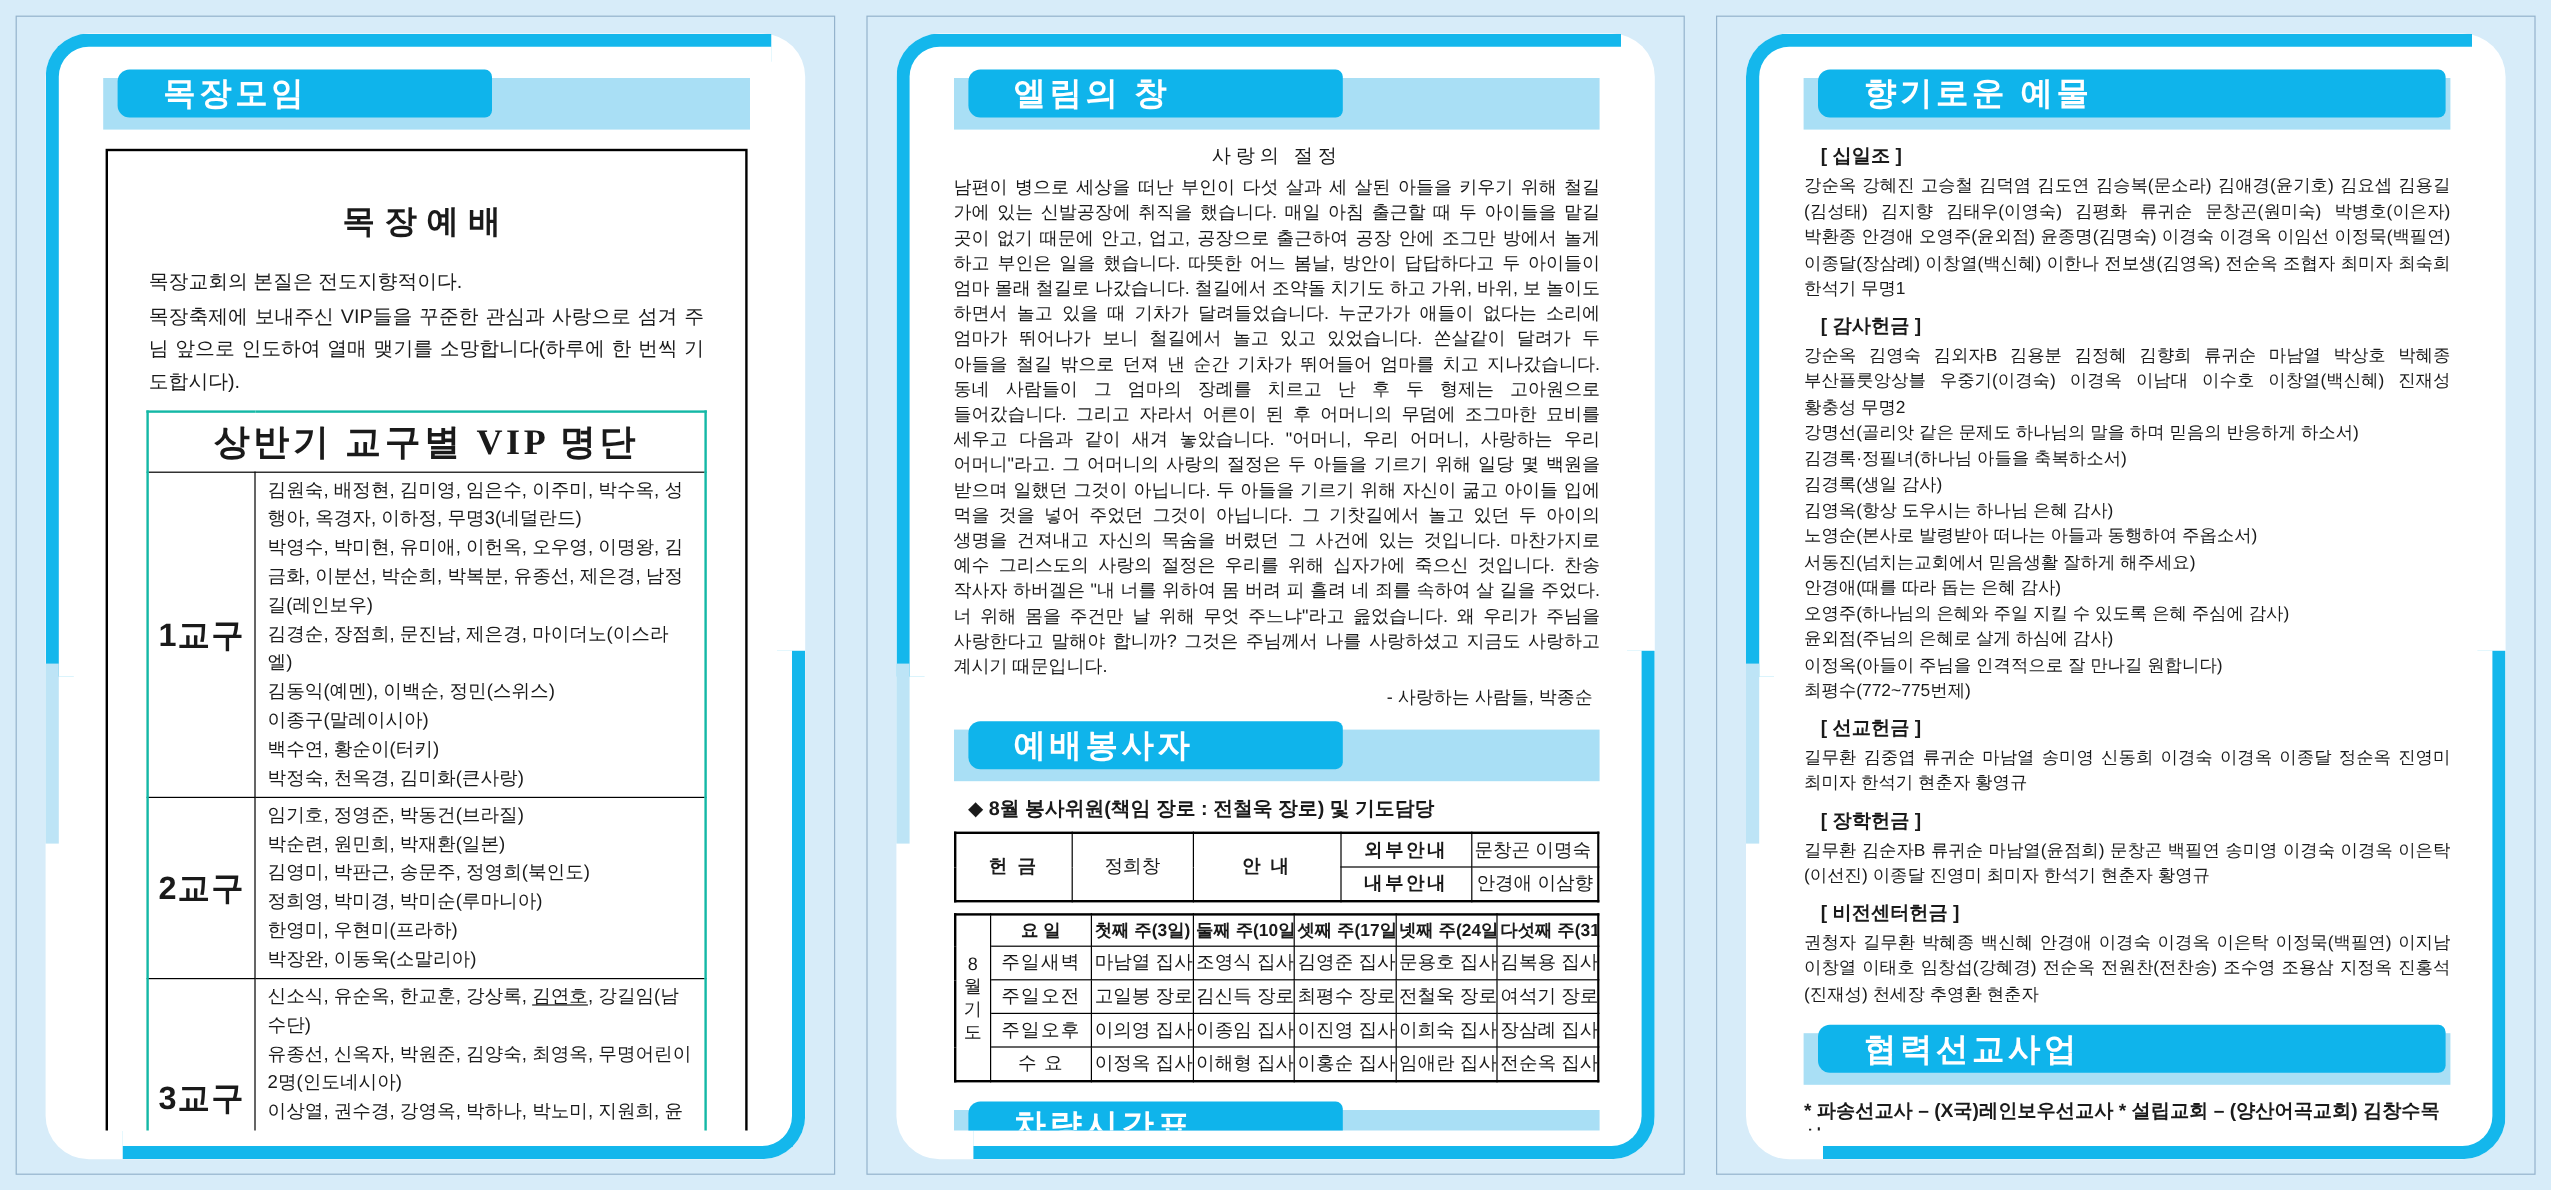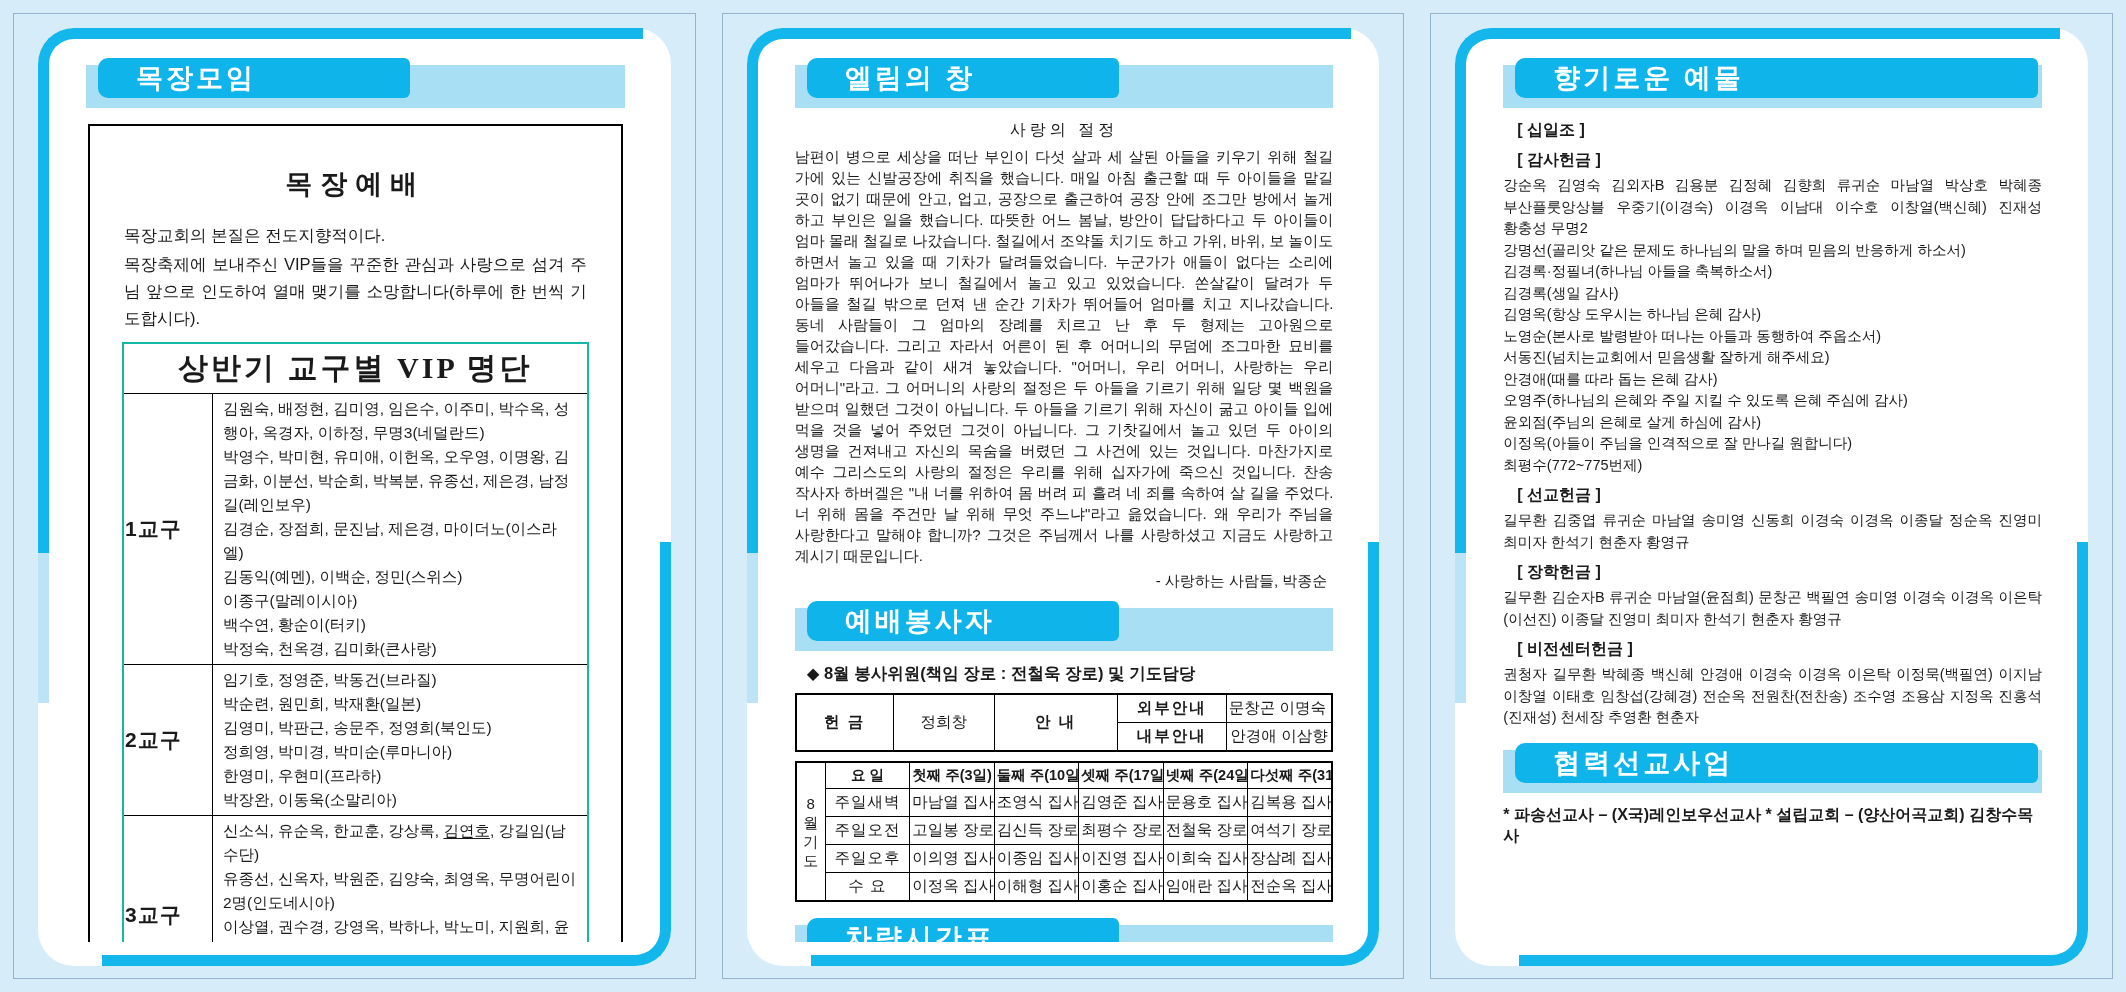--- a/index.html
+++ b/index.html
@@ -28,21 +28,21 @@
   }
   .hdr-bar.wide{right:4px;}
 
   
   .vip-box{border:2px solid #000;padding:14px 32px 10px;margin:16px 2px 0;}
   .vip-title{text-align:center;font-size:27px;font-weight:bold;letter-spacing:8px;margin:26px 0 20px;}
   .intro{font-size:16.5px;line-height:27px;margin:2px 2px;text-align:justify;}
   .vip-table{width:100%;border-collapse:collapse;border:2px solid #14b8a6;margin-top:10px;}
   .vip-table th,.vip-table td{border:1.5px solid #000;}
   .vip-table th{font-family:"Liberation Serif","DejaVu Serif",serif;font-size:30px;font-weight:bold;letter-spacing:3px;padding:4px 2px;}
-  td.district{width:86px;text-align:left;font-size:21px;font-weight:600;letter-spacing:1px;}
+  td.district{width:86px;text-align:center;font-size:27px;font-weight:600;letter-spacing:1px;}
   td.names{padding:3px 10px;font-size:15.5px;line-height:24px;}
 
   
   .essay-title{text-align:center;font-size:16px;letter-spacing:4px;margin:6px 0 5px;}
   .essay-body{font-size:15px;line-height:21px;text-align:justify;margin:0;word-break:keep-all;}
   .essay-sig{text-align:right;font-size:15px;margin:6px 6px 10px 0;}
   .caption{font-weight:bold;font-size:16.5px;margin:10px 12px 8px;}
   .serve-table,.prayer-table{width:100%;border-collapse:collapse;border:2px solid #000;font-size:15.5px;table-layout:fixed;}
   .serve-table td,.prayer-table td,.prayer-table th{border:1px solid #000;text-align:center;padding:3px 2px;white-space:nowrap;overflow:hidden;}
   .serve-table .b{font-weight:bold;letter-spacing:2px;}
@@ -232,20 +232,21 @@
       <div class="sw-left-light"></div>
       <div class="sw sw-br"></div>
       <div class="content">
         <div class="sec-header">
           <div class="hdr-shadow"></div>
           <div class="hdr-bar wide">향기로운 예물</div>
         </div>
         <div>
             <div class="offer-sec">
               <div class="offer-title">[ 십일조 ]</div>
+              <div class="offer-line">강순옥 강혜진 고승철 김덕염 김도연 김승복(문소라) 김애경(윤기호) 김요셉 김용길(김성태) 김지향 김태우(이영숙) 김평화 류귀순 문창곤(원미숙) 박병호(이은자) 박환종 안경애 오영주(윤외점) 윤종명(김명숙) 이경숙 이경옥 이임선 이정묵(백필연) 이종달(장삼례) 이창열(백신혜) 이한나 전보생(김영옥) 전순옥 조협자 최미자 최숙희 한석기 무명1</div>
             </div>
             <div class="offer-sec">
               <div class="offer-title">[ 감사헌금 ]</div>
               <div class="offer-line">강순옥 김영숙 김외자B 김용분 김정혜 김향희 류귀순 마남열 박상호 박혜종 부산플룻앙상블 우중기(이경숙) 이경옥 이남대 이수호 이창열(백신혜) 진재성 황충성 무명2</div>
               <div class="offer-line">강명선(골리앗 같은 문제도 하나님의 말을 하며 믿음의 반응하게 하소서)</div>
               <div class="offer-line">김경록·정필녀(하나님 아들을 축복하소서)</div>
               <div class="offer-line">김경록(생일 감사)</div>
               <div class="offer-line">김영옥(항상 도우시는 하나님 은혜 감사)</div>
               <div class="offer-line">노영순(본사로 발령받아 떠나는 아들과 동행하여 주옵소서)</div>
               <div class="offer-line">서동진(넘치는교회에서 믿음생활 잘하게 해주세요)</div>

